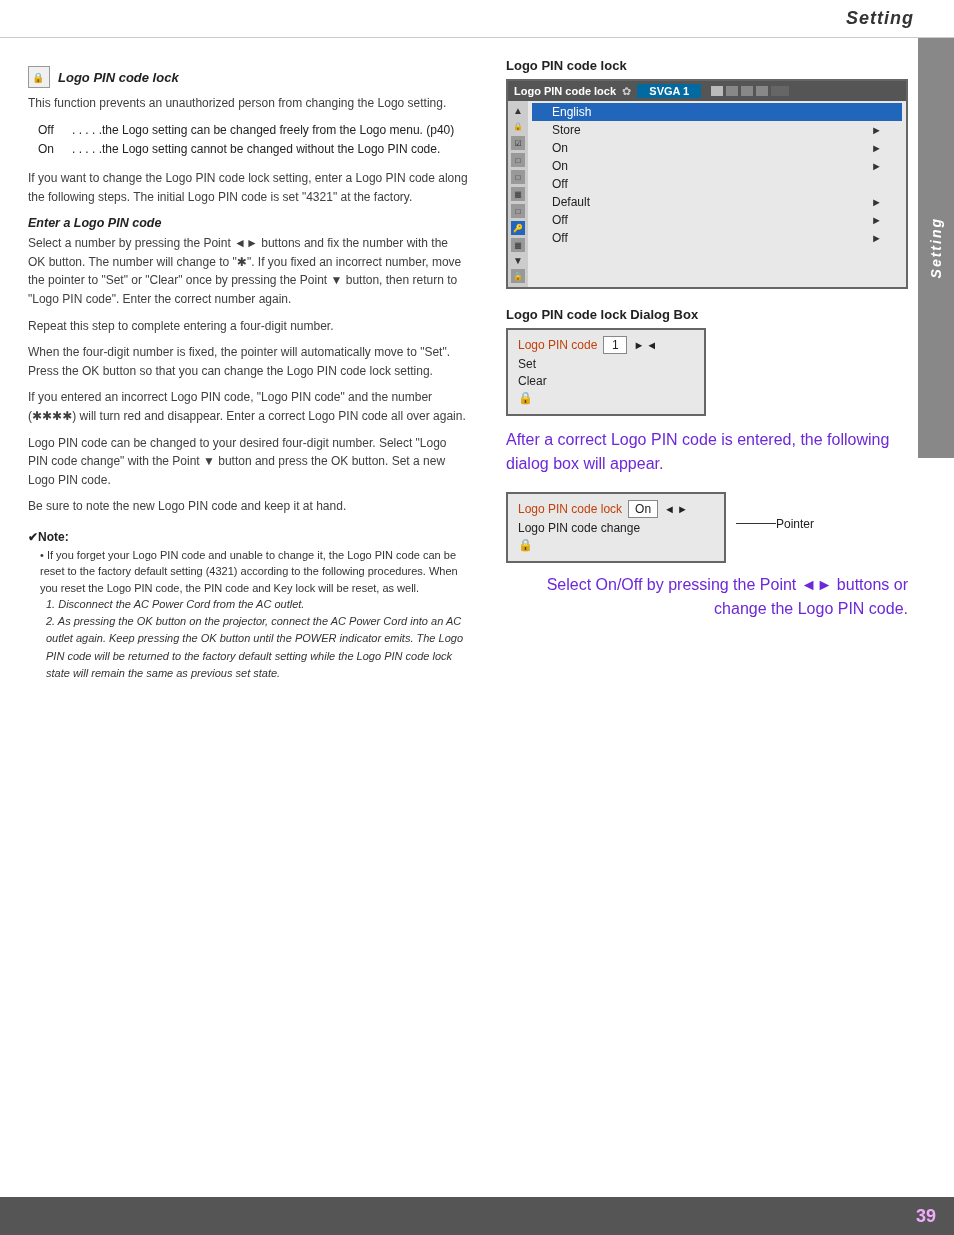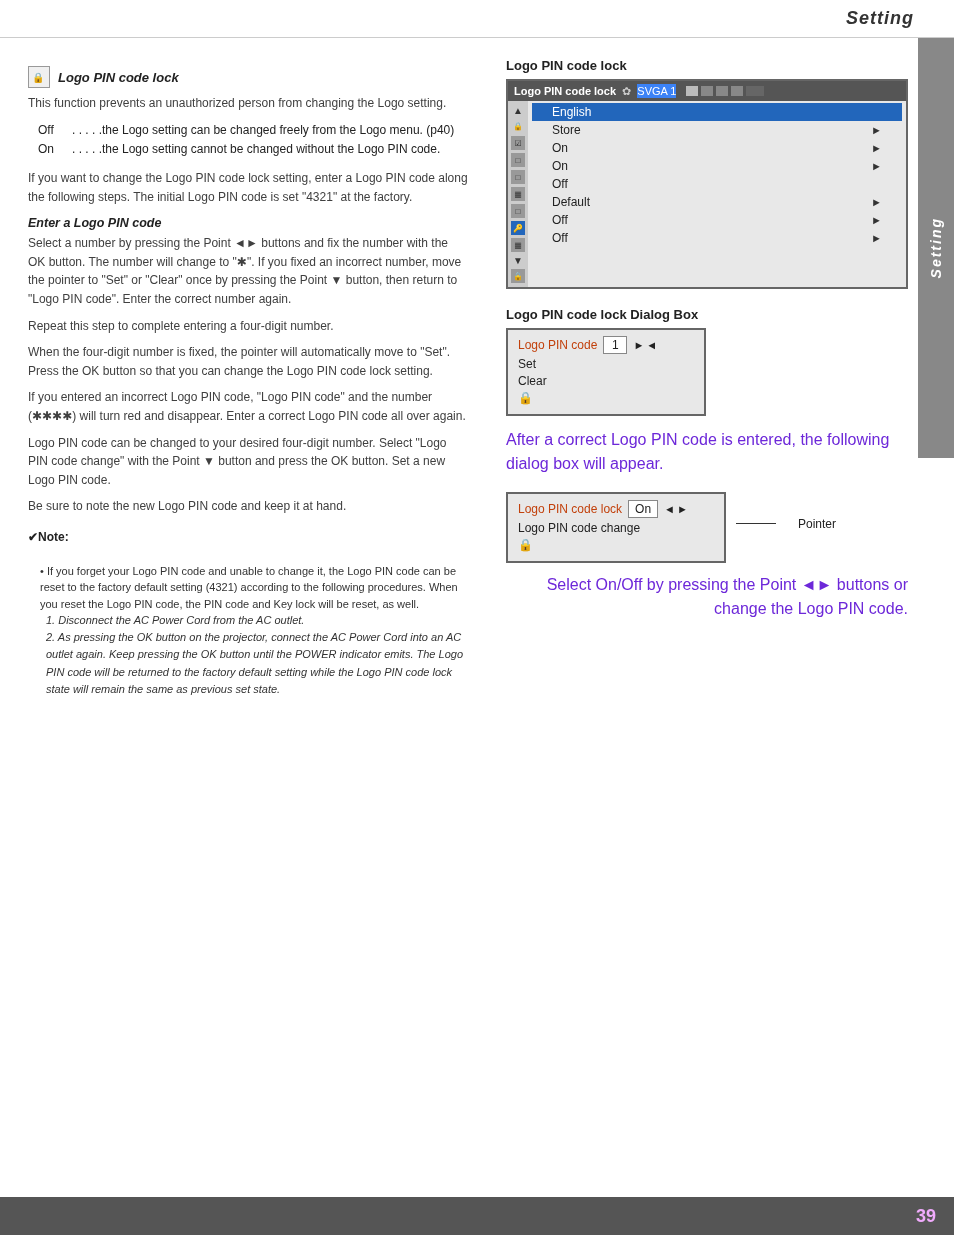--- a/index.html
+++ b/index.html
@@ -157,21 +157,21 @@
       margin-bottom: 4px;
     }
 
     .note-section {
       margin-top: 14px;
       font-size: 11px;
     }
     .note-title {
       font-size: 12px;
       font-weight: bold;
-      margin-bottom: 19px;
+      margin-bottom: 3px;
     }
     .note-text {
       font-size: 11px;
       line-height: 1.5;
       color: #333;
       margin-left: 12px;
     }
     .note-numbered {
       font-size: 11px;
       line-height: 1.55;
@@ -200,25 +200,25 @@
       display: flex;
       align-items: center;
       gap: 6px;
     }
     .menu-topbar-label {
       color: #fff;
       font-size: 11px;
       font-weight: bold;
     }
     .menu-topbar-mode {
-      background: #3b82f6;
+      background: #0369a1;
       color: #fff;
       font-size: 11px;
-      padding: 1px 0;
-      font-weight: normal;
+      padding: 1px 12px;
+      font-weight: bold;
     }
     .menu-topbar-icons {
       display: flex;
       gap: 3px;
       margin-left: 4px;
     }
     .menu-topbar-icon {
       width: 14px;
       height: 12px;
       background: #888;
@@ -495,21 +495,21 @@
           </span>
         </div>
         <div class="dialog-row">
           <span>Logo PIN code change</span>
         </div>
         <div class="dialog-row">
           <span>🔒</span>
         </div>
       </div>
 
-      <div style="display:flex; align-items:center; gap:22px;">
+      <div style="display:flex; align-items:center; gap:0;">
         <div style="width:40px; height:1px; background:#333;"></div>
         <span class="pointer-text">Pointer</span>
       </div>
     </div>
 
     <p class="caption-text" style="margin-top:10px;text-align:right;">Select On/Off by pressing the Point ◄► buttons or change the Logo PIN code.</p>
 
   </div>
 
 </div>

